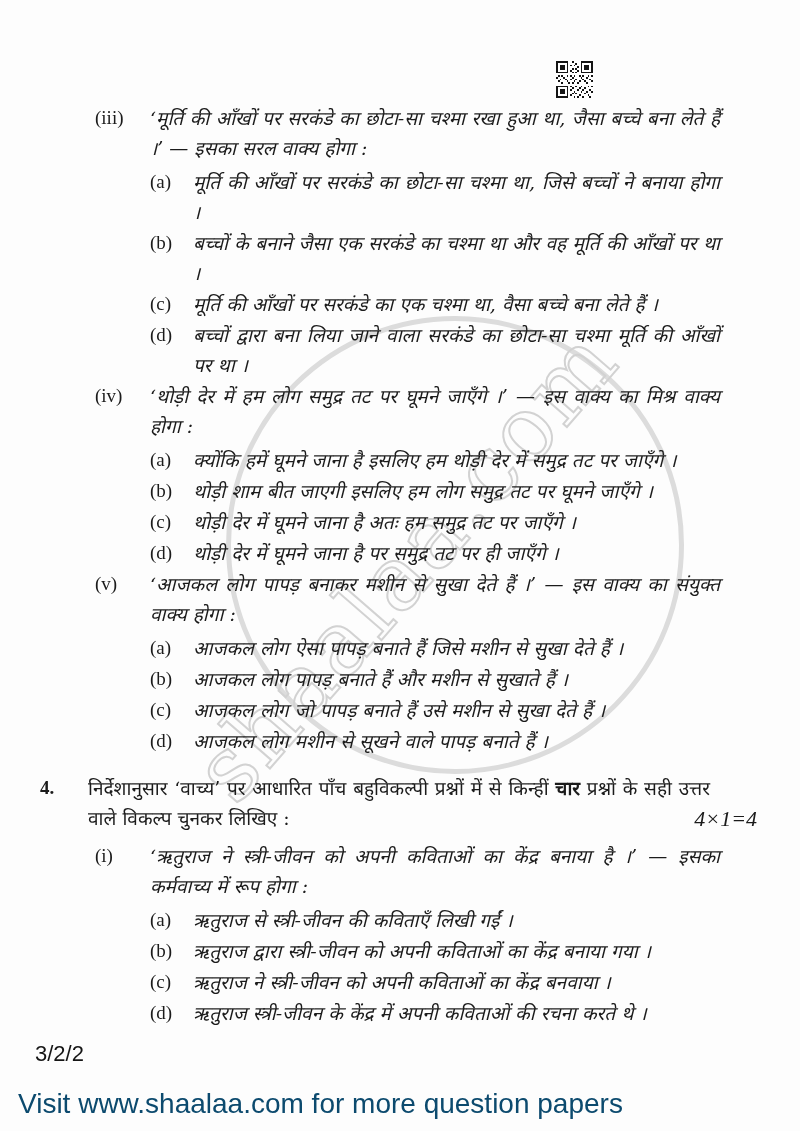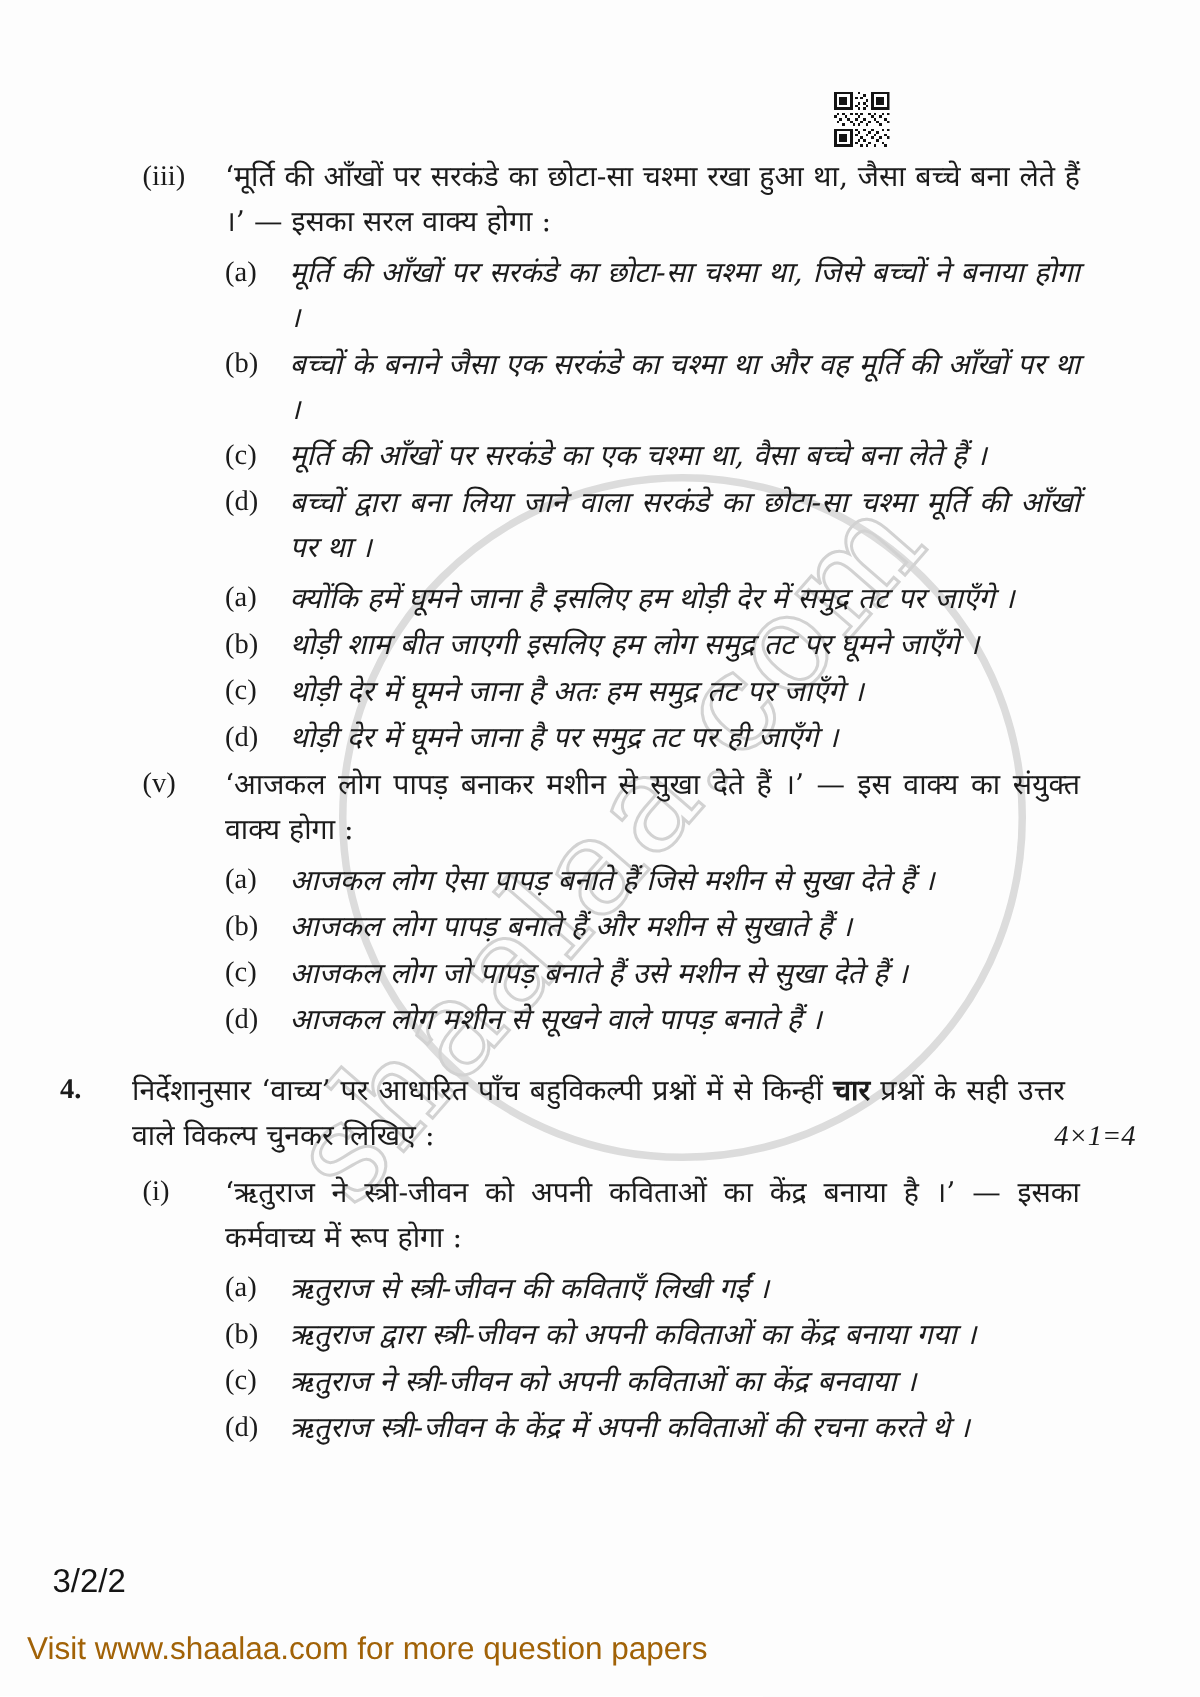--- a/index.html
+++ b/index.html
@@ -55,21 +55,21 @@
     font-size: 19px;
     line-height: 30px;
   }
   p { margin: 0; }
 
   .sq-head { display: flex; }
   .sq-marker {
     flex: 0 0 55px;
     font-family: "Liberation Serif", serif;
   }
-  .sq-text { flex: 1; text-align: justify; }
+  .sq-text { flex: 1; text-align: justify; font-style: italic; }
 
   .opts { margin-left: 55px; margin-top: 4px; }
   .opt { display: flex; margin-bottom: 1px; }
   .opt-marker {
     flex: 0 0 43px;
     font-family: "Liberation Serif", serif;
   }
   .opt-text { flex: 1; text-align: justify; font-style: italic; }
 
   
@@ -80,21 +80,21 @@
     font-family: "Liberation Serif", serif;
     font-weight: bold;
   }
   .q4-text { flex: 1; text-align: justify; padding-right: 10px; }
   .q4-text .bold-word { font-weight: bold; }
   .marks {
     position: absolute;
     right: -37px; top: 31px;
     font-family: "Liberation Serif", serif;
     font-style: italic;
-    font-size: 19px;
+    font-size: 22px;
   }
   .q4 .sub { margin-left: 55px; margin-top: 8px; }
 
   
   .footer-row {
     position: absolute;
     top: 1041px; left: 0;
     width: 100%;
     height: 24px;
     z-index: 1;
@@ -103,22 +103,22 @@
     color: #151515;
   }
   .paper-code { position: absolute; left: 35px; top: 0; }
   .page-num { position: absolute; left: 0; width: 100%; text-align: center; top: 0; }
 
   .visit-line {
     position: absolute;
     left: 18px; top: 1088px;
     z-index: 1;
     font-family: "Liberation Sans", sans-serif;
-    font-size: 21px;
-    color: #a16207;
+    font-size: 28px;
+    color: #0c4a6e;
   }
 </style>
 </head>
 <body>
 
 <div class="page">
 
   <div class="watermark-ring"></div>
   <div class="watermark-text">shaalaa.com</div>
 
@@ -159,20 +159,24 @@
           <p class="opt-text">मूर्ति की आँखों पर सरकंडे का एक चश्मा था, वैसा बच्चे बना लेते हैं ।</p>
         </div>
         <div class="opt">
           <span class="opt-marker">(d)</span>
           <p class="opt-text">बच्चों द्वारा बना लिया जाने वाला सरकंडे का छोटा-सा चश्मा मूर्ति की आँखों पर था ।</p>
         </div>
       </div>
     </section>
 
     <section class="sq">
+      <div class="sq-head">
+        <span class="sq-marker">(iv)</span>
+        <p class="sq-text">‘थोड़ी देर में हम लोग समुद्र तट पर घूमने जाएँगे ।’ — इस वाक्य का मिश्र वाक्य होगा :</p>
+      </div>
       <div class="opts">
         <div class="opt">
           <span class="opt-marker">(a)</span>
           <p class="opt-text">क्योंकि हमें घूमने जाना है इसलिए हम थोड़ी देर में समुद्र तट पर जाएँगे ।</p>
         </div>
         <div class="opt">
           <span class="opt-marker">(b)</span>
           <p class="opt-text">थोड़ी शाम बीत जाएगी इसलिए हम लोग समुद्र तट पर घूमने जाएँगे ।</p>
         </div>
         <div class="opt">

